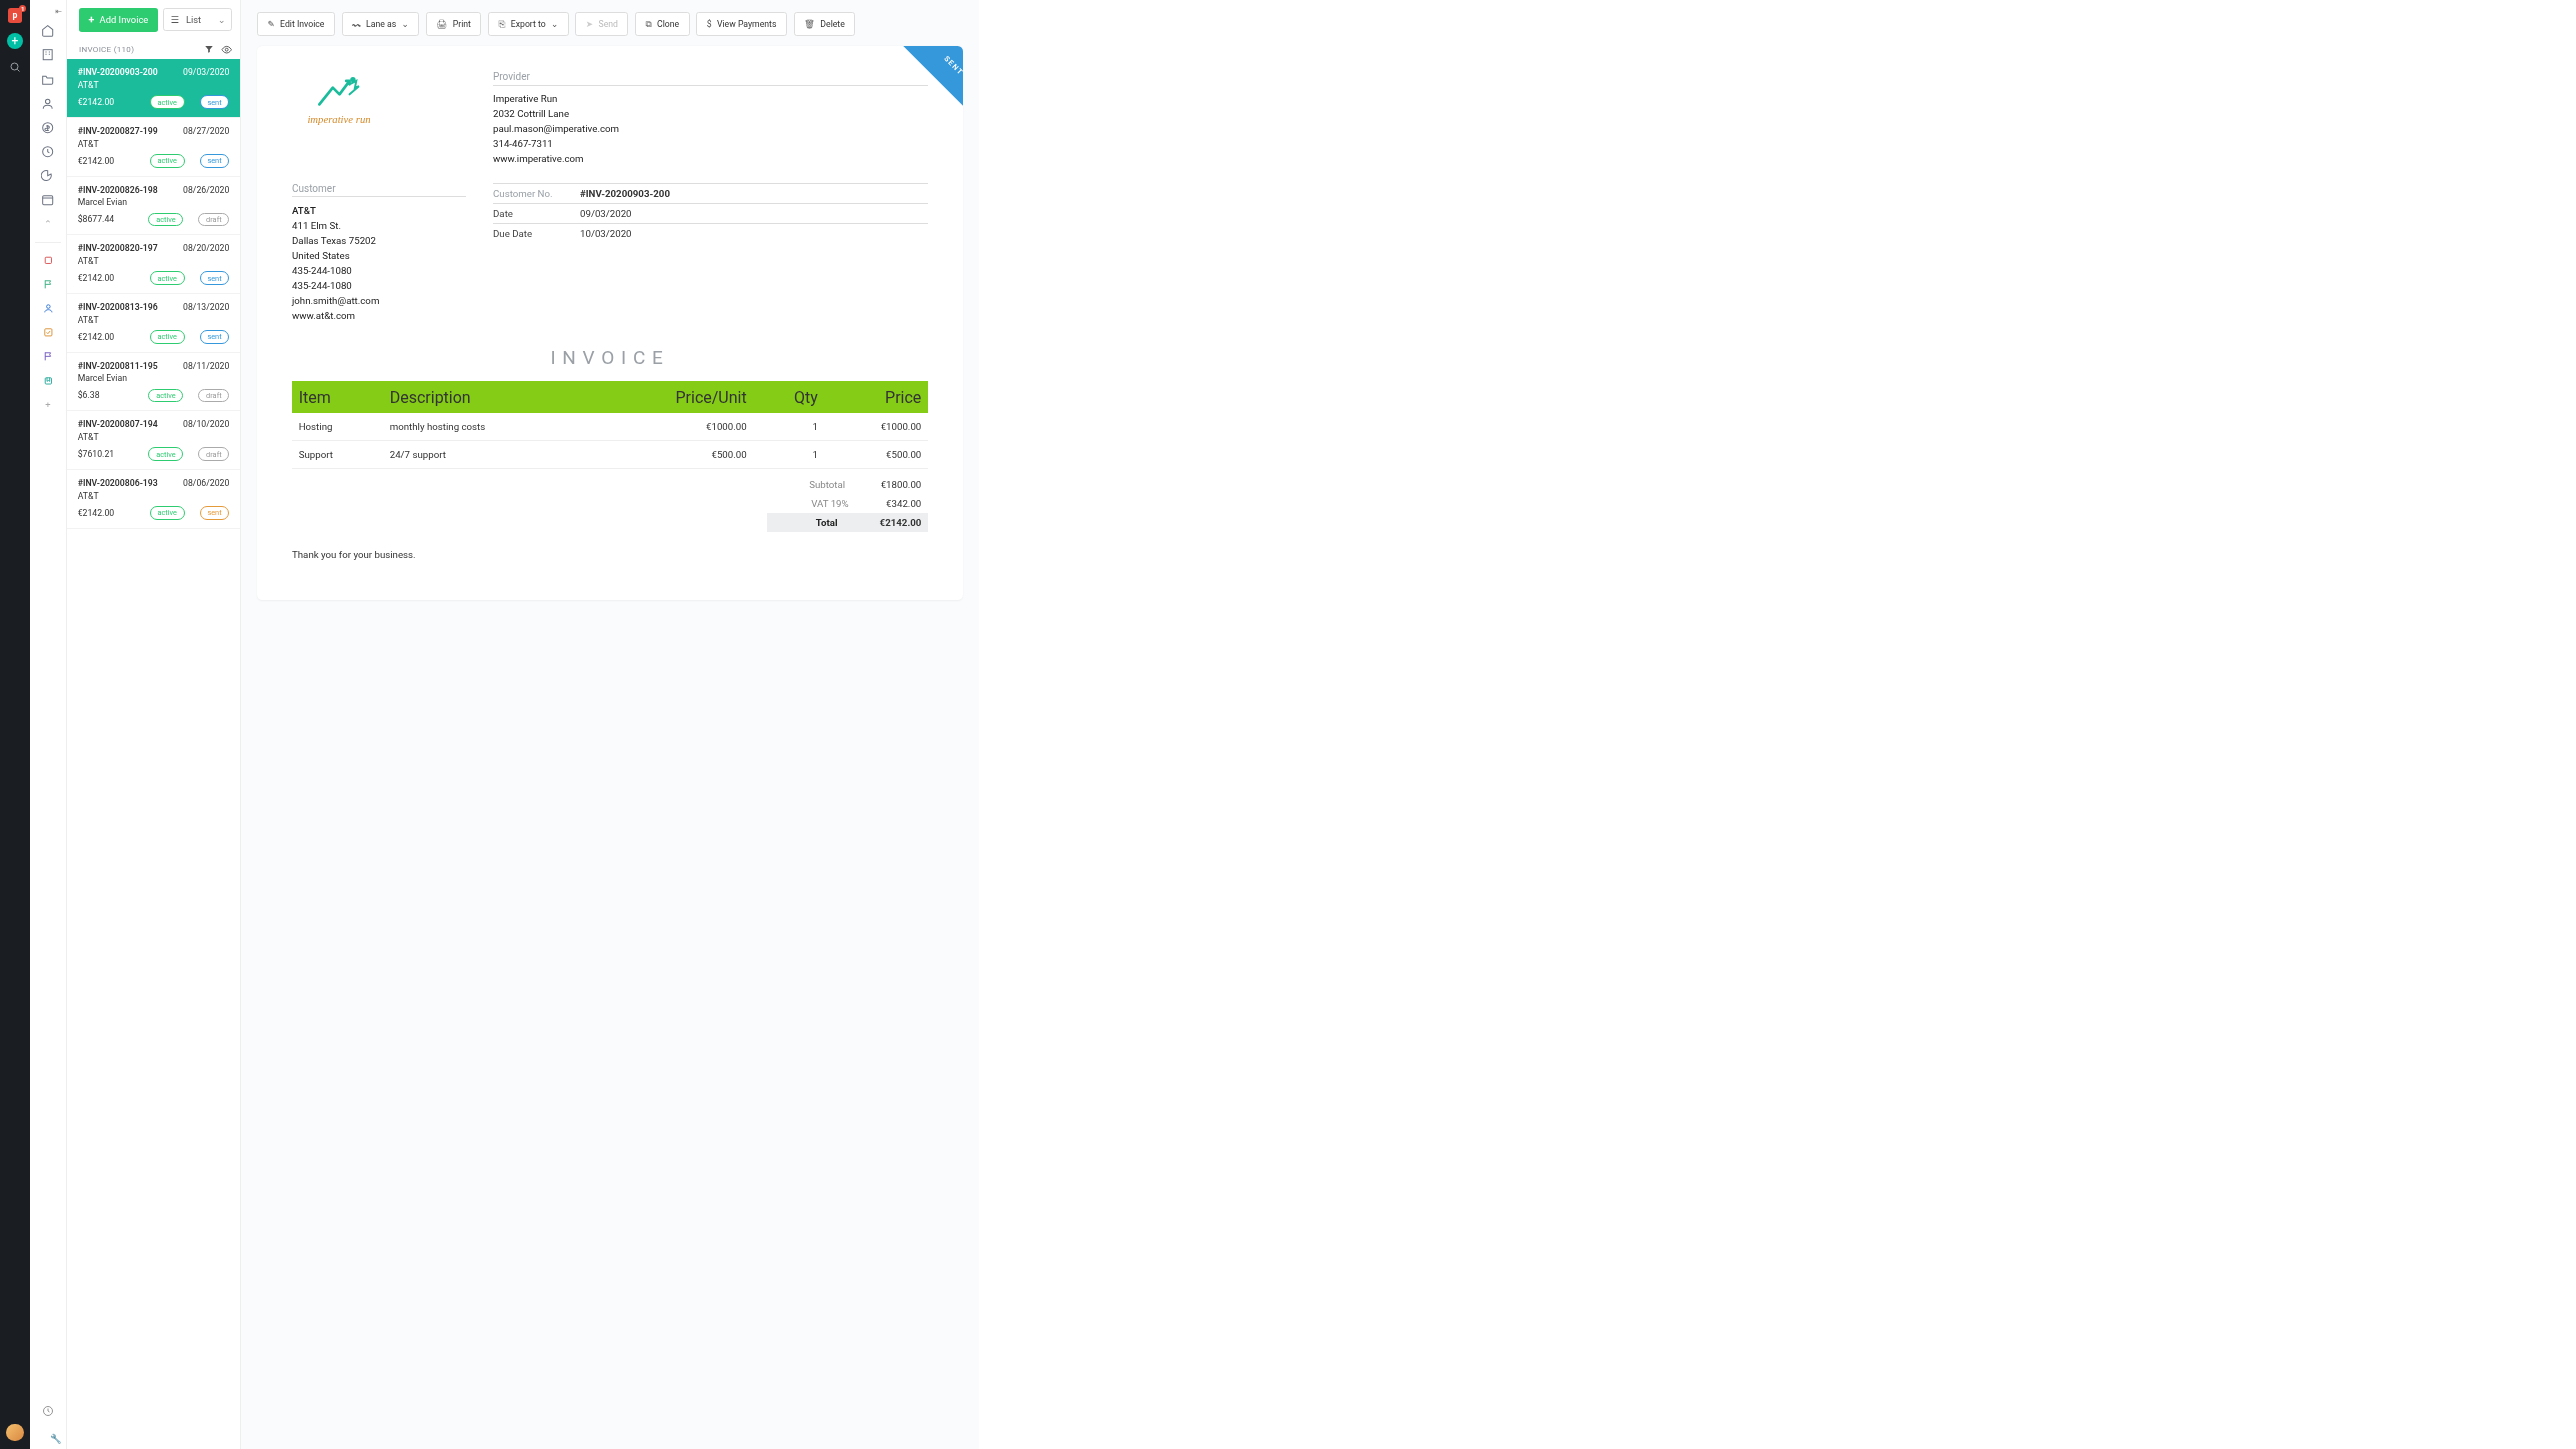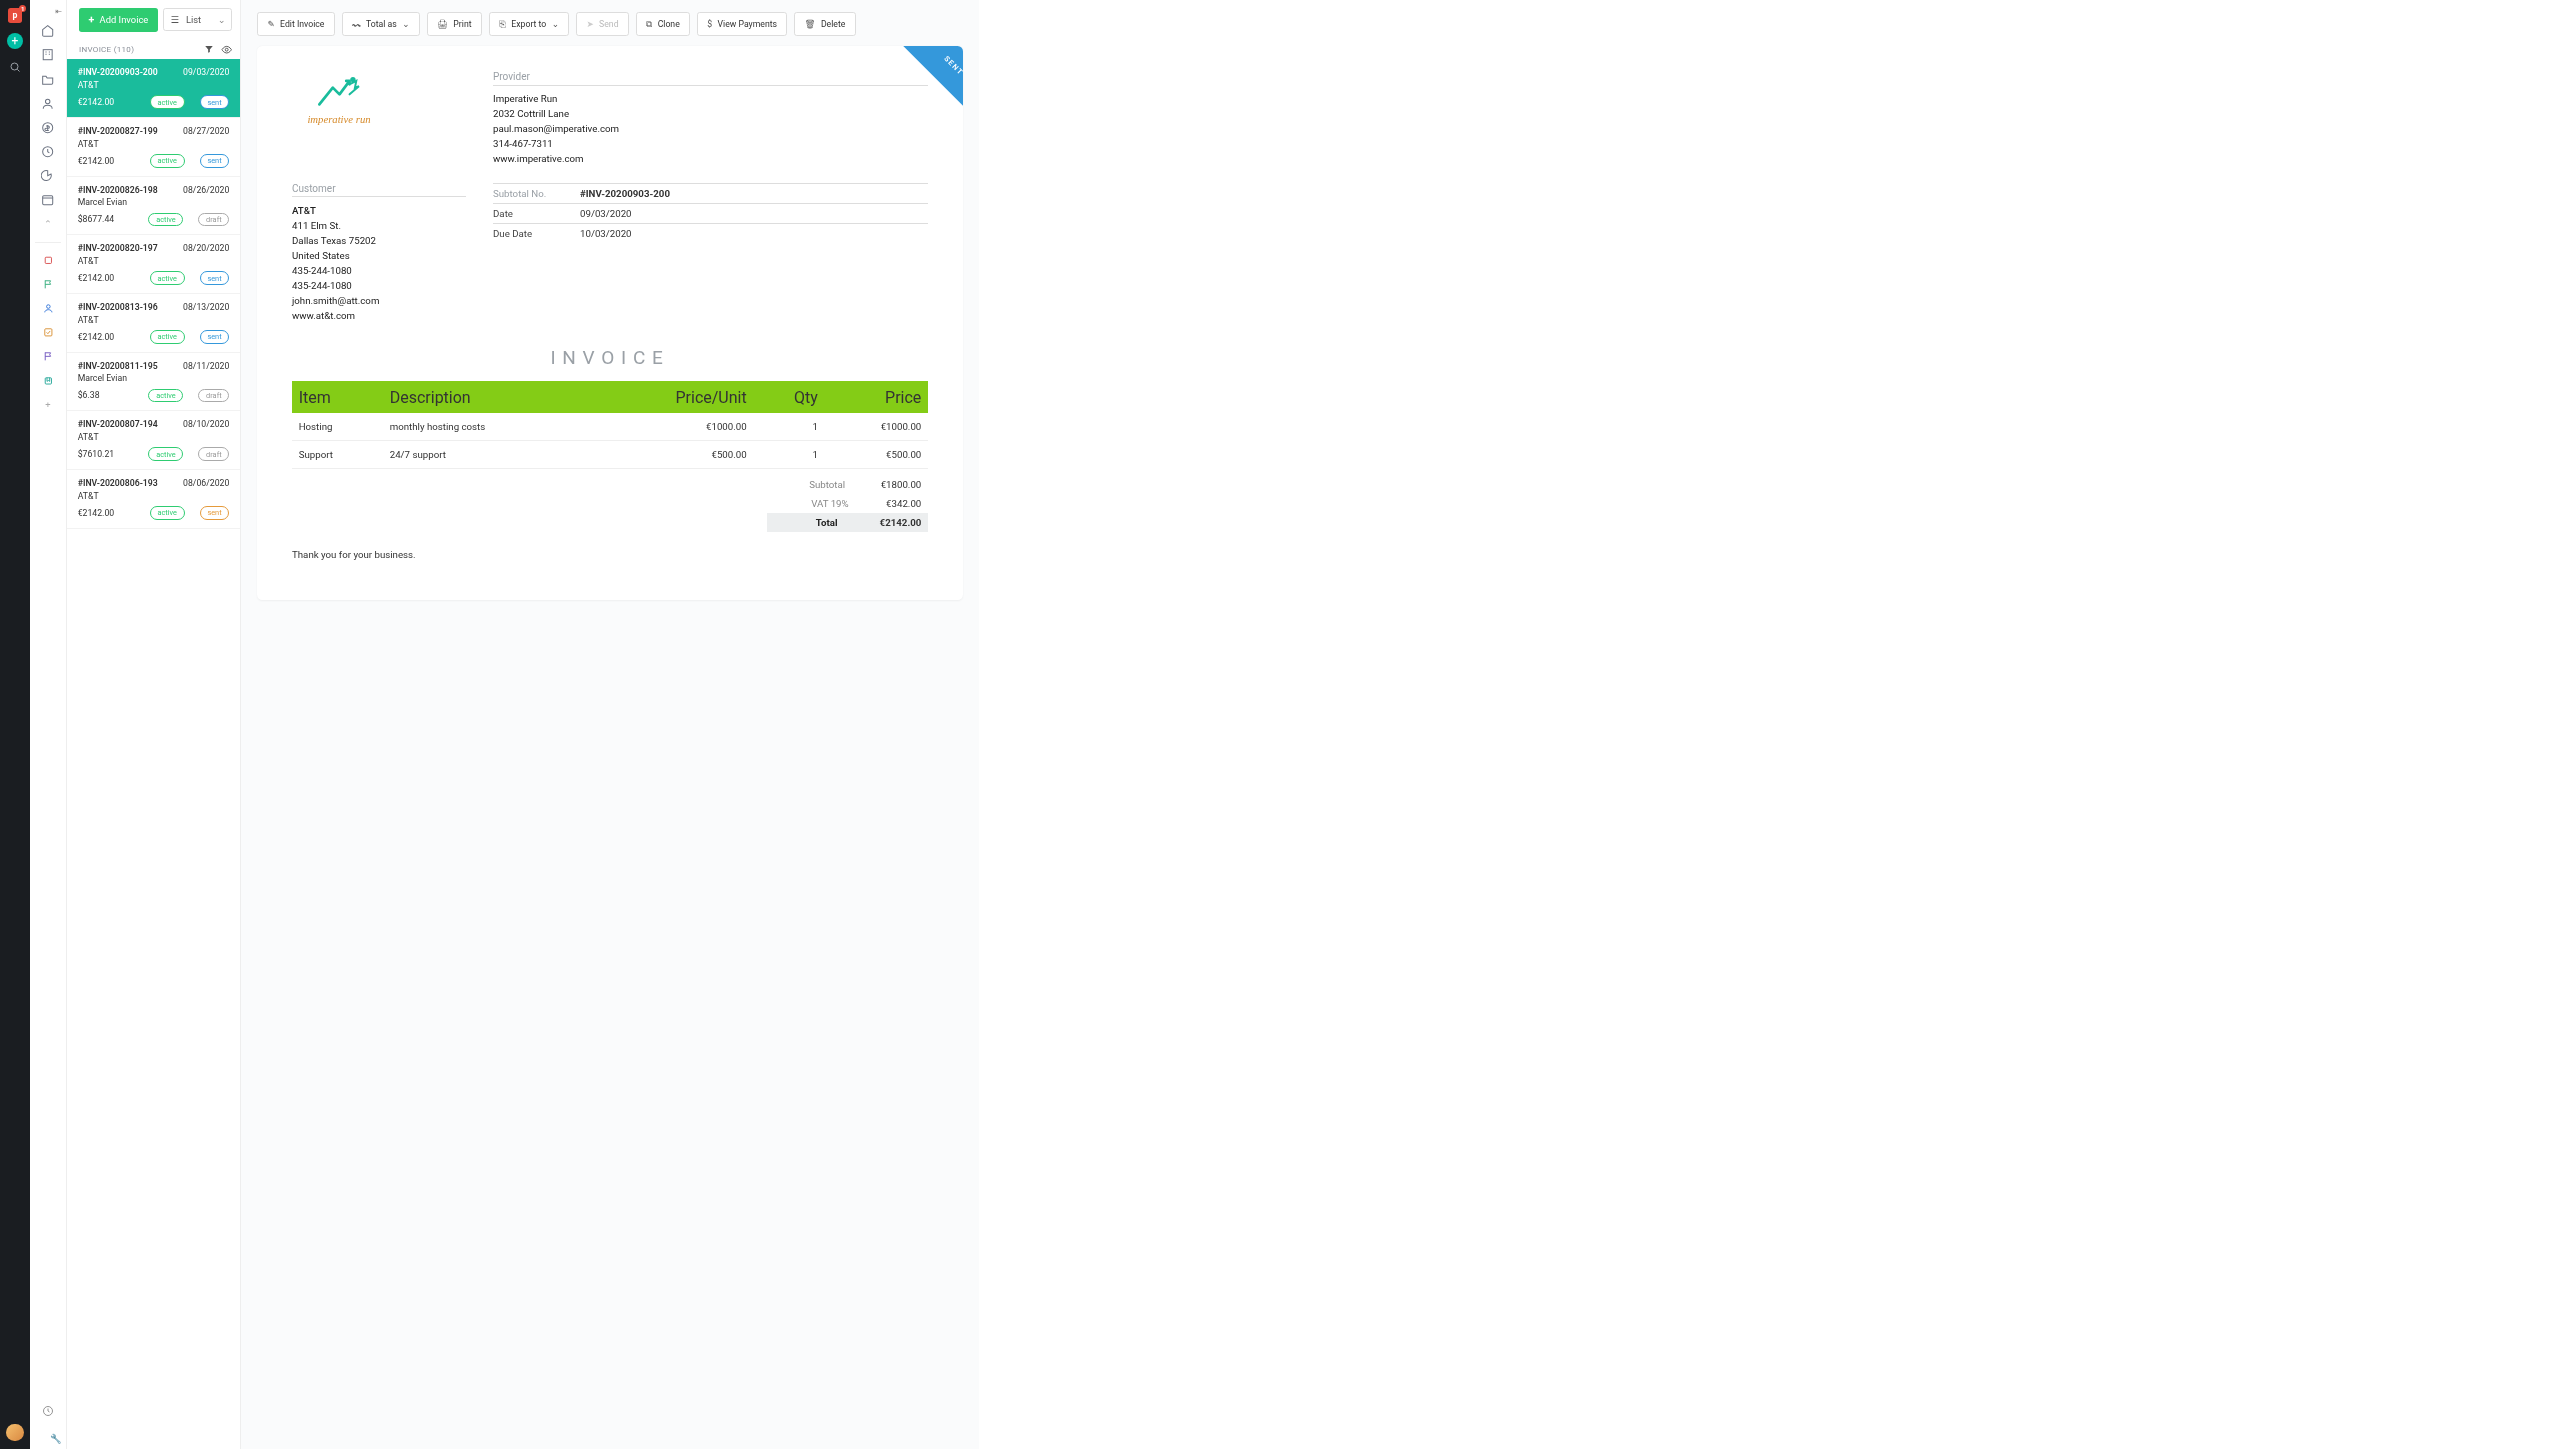--- a/index.html
+++ b/index.html
@@ -367,21 +367,21 @@
   </div>
 
   <div class="main">
     <div class="toolbar">
       <button class="tbtn">
           <span class="cic">✎</span>
           <span>Edit Invoice</span>
         </button>
       <button class="tbtn">
           <span class="cic">〰</span>
-          <span>Total as</span>
+          <span>Lane as</span>
           <span class="cic">⌄</span>
         </button>
       <button class="tbtn">
           <span class="cic">🖨</span>
           <span>Print</span>
         </button>
       <button class="tbtn">
           <span class="cic">⎘</span>
           <span>Export to</span>
           <span class="cic">⌄</span>
@@ -437,21 +437,21 @@
           <p>411 Elm St.</p>
           <p>Dallas Texas 75202</p>
           <p>United States</p>
           <p>435-244-1080</p>
           <p>435-244-1080</p>
           <p>john.smith@att.com</p>
           <p>www.at&amp;t.com</p>
         </div>
         <div class="meta">
           <div class="mrow">
-              <span class="ml gray">Subtotal No.</span>
+              <span class="ml gray">Customer No.</span>
               <span class="mv bold">#INV-20200903-200</span>
             </div>
           <div class="mrow">
               <span class="ml">Date</span>
               <span class="mv">09/03/2020</span>
             </div>
           <div class="mrow">
               <span class="ml">Due Date</span>
               <span class="mv">10/03/2020</span>
             </div>

